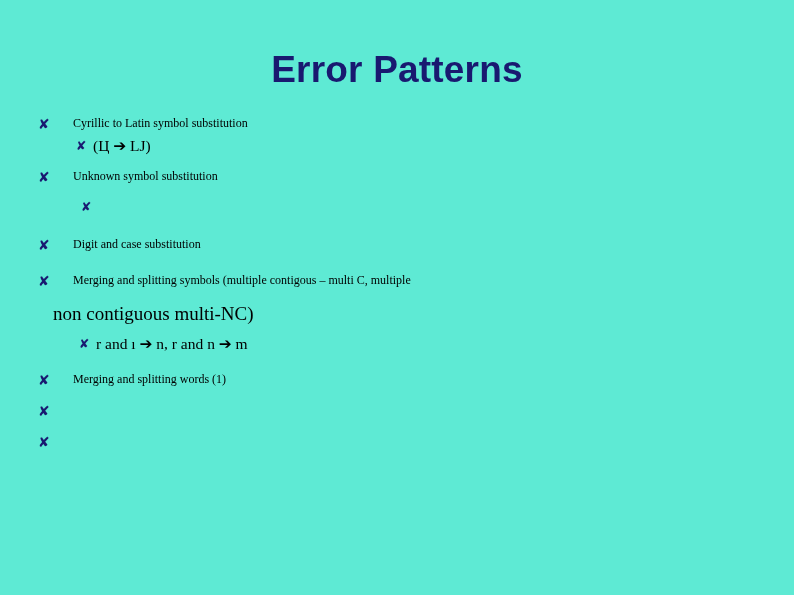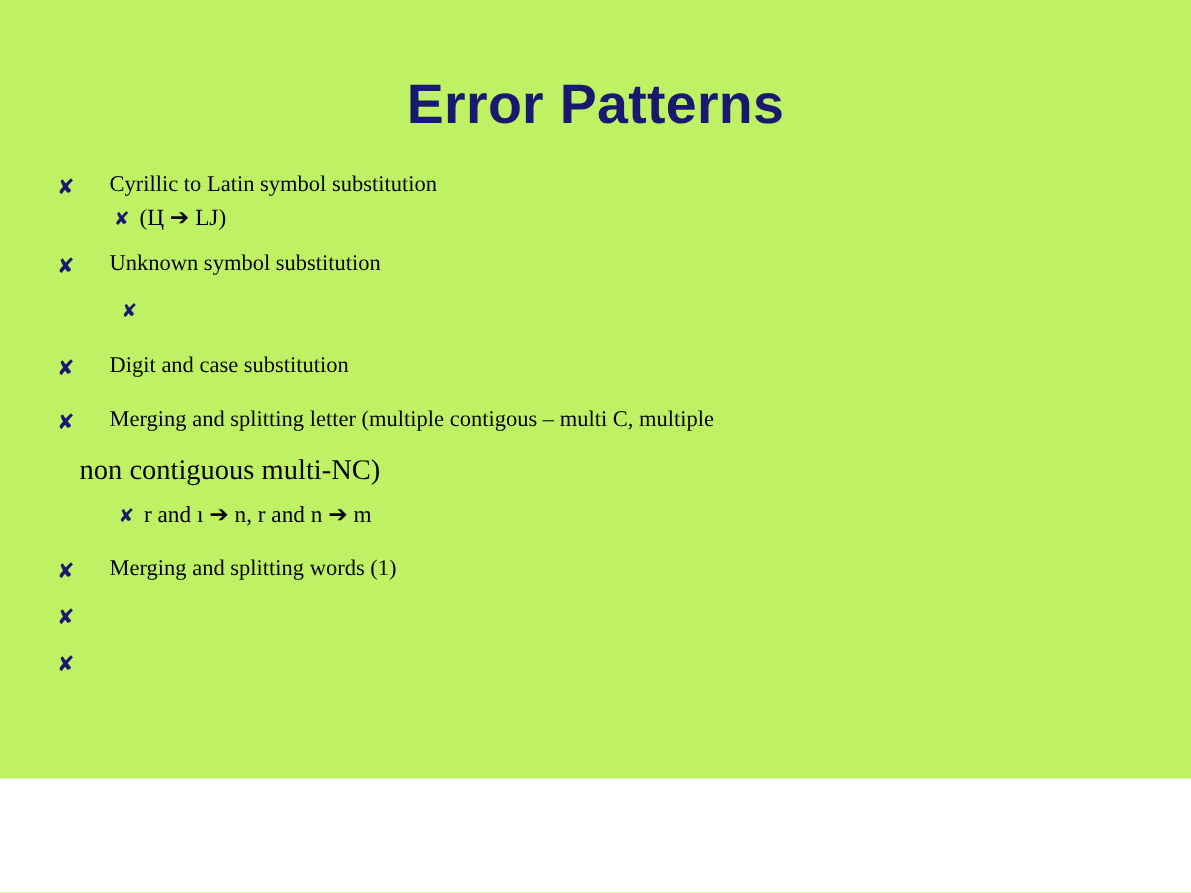--- a/index.html
+++ b/index.html
@@ -12,22 +12,22 @@
     height: 595px;
     background: #ffffff;
     font-family: "Liberation Serif", "DejaVu Serif", serif;
     overflow: hidden;
     position: relative;
   }
 
   .slide {
     position: relative;
     width: 794px;
-    height: 519px;
-    background: #bef264;
+    height: 595px;
+    background: #5eead4;
   }
 
   
   .slide-title {
     position: absolute;
     left: 0;
     top: 48px;
     width: 794px;
     text-align: center;
     font-family: "Liberation Sans", "DejaVu Sans", sans-serif;
@@ -72,21 +72,21 @@
     margin-bottom: 0px;
   }
   .lvl1 .bullet-mark {
     width: 35px;
     margin-left: 38px;
     font-size: 14px;
     line-height: 22px;
     padding-top: 1px;
   }
   .lvl1 .bullet-text {
-    font-size: 15px;
+    font-size: 12px;
     line-height: 22px;
     padding-right: 72px;
   }
 
   
   .lvl2 .bullet-mark {
     width: 17px;
     margin-left: 76px;
     font-size: 12.5px;
     line-height: 21px;
@@ -153,21 +153,21 @@
 
     <div class="bullet-row lvl1">
       <span class="bullet-mark">✘</span>
       <span class="bullet-text">Digit and case substitution</span>
     </div>
 
     <div class="gap-md"></div>
 
     <div class="bullet-row lvl1">
       <span class="bullet-mark">✘</span>
-      <span class="bullet-text">Merging and splitting letter (multiple contigous – multi C, multiple</span>
+      <span class="bullet-text">Merging and splitting symbols (multiple contigous – multi C, multiple</span>
     </div>
     <div class="wrap-line">non contiguous multi-NC)</div>
 
     <div class="gap-sm"></div>
 
     <div class="bullet-row lvl2 deeper">
       <span class="bullet-mark">✘</span>
       <span class="bullet-text">r and ı ➔ n, r and n ➔ m</span>
     </div>
 

